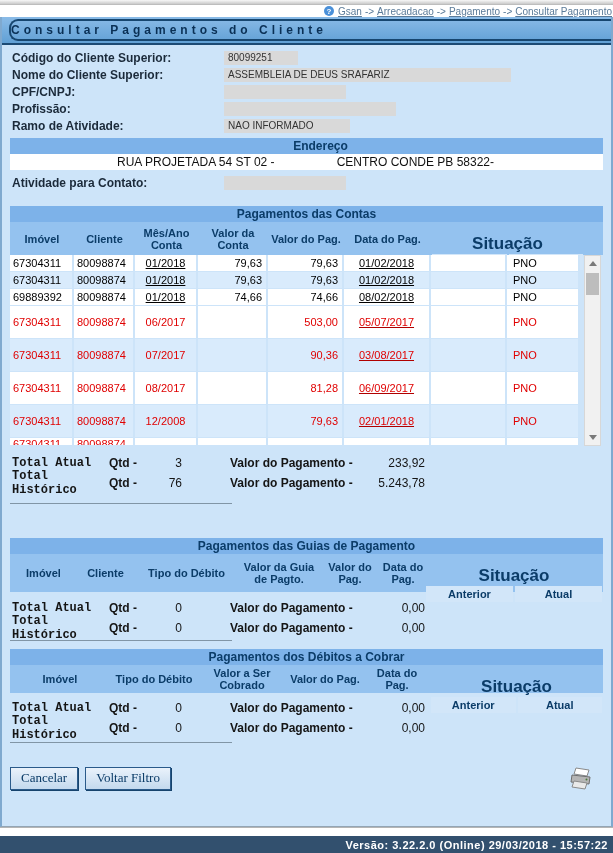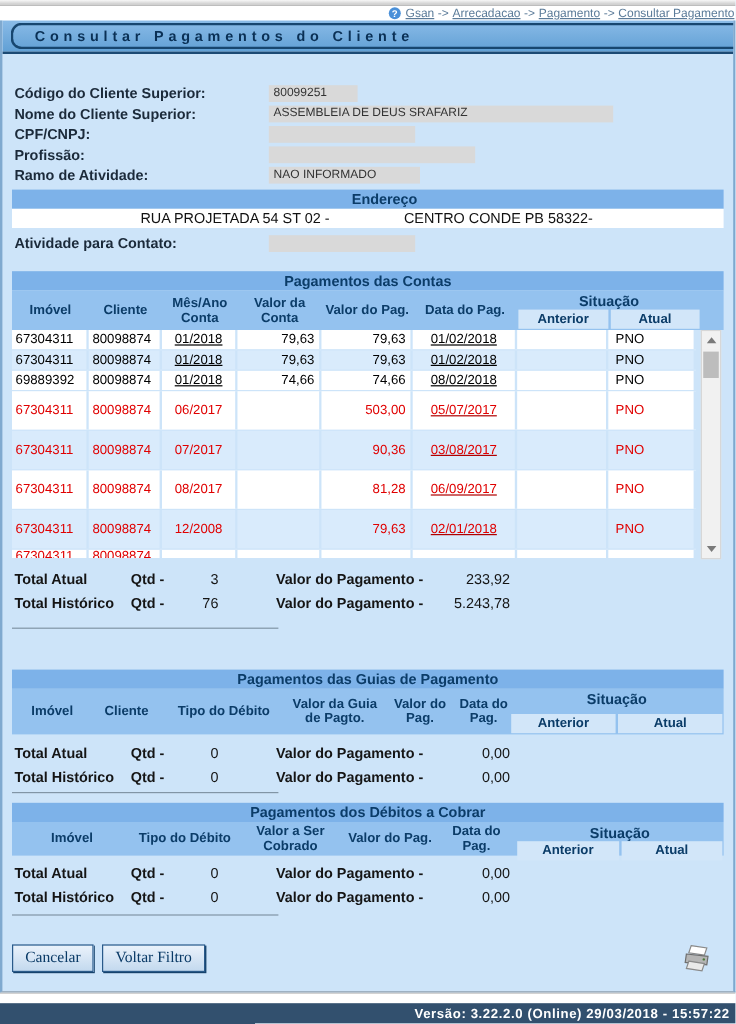--- a/index.html
+++ b/index.html
@@ -17,43 +17,43 @@
   .crumb-sep { margin:0 2px; }
   .help-icon { width:10px; height:10px; border-radius:50%; background:#4a90d9; color:#fff; font-size:8px;
                font-weight:bold; display:inline-flex; align-items:center; justify-content:center; margin-right:3px; flex:0 0 auto; }
   
   .frame { flex:1; background:#cde4f9; border-left:2px solid #7fa9cf; border-right:2px solid #7fa9cf;
            border-bottom:1px solid #93a5b5; position:relative; overflow:hidden; }
   .titlebar { height:28px; background:linear-gradient(#8abbe7,#61a0d5); border-bottom:2px solid #1c4a74;
               display:flex; align-items:stretch; }
   .title-tab { margin:2px -4px 2px 7px; flex:1; border:2px solid #17466f; border-right:none;
                border-radius:9px 0 0 9px; display:flex; align-items:center; }
-  .title-text { font-size:12px; font-weight:bold; letter-spacing:4px; color:#0a3055; padding-left:18px; }
-  
-  .fields { padding-top:24px; }
+  .title-text { font-size:12px; font-weight:bold; letter-spacing:4px; color:#0a3055; }
+  
+  .fields { padding-top:4px; }
   .f-row { height:17px; display:flex; align-items:center; padding-left:10px; }
   .f-label { width:212px; font-size:12px; font-weight:bold; color:#1b2a3a; flex:0 0 auto; }
   .f-box { background:#d9d9d9; height:14px; font-size:10px; color:#333; display:flex; align-items:center;
            padding-left:4px; }
   .w74{width:74px;} .w258{width:287px;} .w122{width:122px;} .w172{width:172px;} .w126{width:126px;}
   
   .end-box { margin:4px 8px 0 8px; }
   .end-hdr { height:16px; background:#7db2e9; color:#0b3c68; font-weight:bold; font-size:12px;
              display:flex; align-items:center; justify-content:center;padding-left:28px; }
   .end-row { height:16px; background:#ffffff; font-size:12px; color:#111; display:flex; align-items:center;
              padding-left:107px; }
   .end-gap { display:inline-block; width:62px; }
   .tel-row { margin-top:4px; }
   
   .sec-title { margin:0 8px; height:16px; background:#7db2e9; color:#0b3c68; font-weight:bold; font-size:12px;
                display:flex; align-items:center; justify-content:center; }
   .thead { margin:0 8px; background:#94c2ef; display:flex; color:#0b3c68; font-weight:bold; font-size:11px; }
   .th { display:flex; align-items:center; justify-content:center; text-align:center; line-height:12px; padding:1px; }
   .sit-group { display:flex; flex-direction:column; justify-content:space-between; }
-  .sit-label { text-align:center; font-size:12px; padding-top:2px; }
+  .sit-label { text-align:center; font-size:17px; padding-top:12px; }
   .sit-boxes { display:flex; gap:2px; padding:0 1px 1px 1px; }
   .sit-box { background:#d2e6f9; height:16px; flex:1; display:flex; align-items:center; justify-content:center; }
   
   .c1{width:64px;} .c2{width:61px;} .c3{width:63px;} .c4{width:70px;} .c5{width:76px;} .c6{width:87px;}
   .cSit{width:153px;} .cA{width:76px;} .cB{width:73px;}
   .thead.contas { height:33px; }
   
   .tbody { margin:0 8px; height:191px; display:flex; }
   .rows { width:574px; }
   .t-row { display:flex; height:17px; font-size:11px; color:#000; border-bottom:1px solid #cde4f9; }
@@ -76,21 +76,21 @@
             align-items:center; justify-content:center; cursor:pointer; }
   .sb-up { top:0; } .sb-dn { bottom:0; }
   .tri-up { width:0; height:0; border-left:4px solid transparent; border-right:4px solid transparent;
             border-bottom:5px solid #7a7a7a; }
   .tri-dn { width:0; height:0; border-left:4px solid transparent; border-right:4px solid transparent;
             border-top:5px solid #7a7a7a; }
   .sb-thumb { position:absolute; left:1px; top:17px; width:13px; height:22px; background:#bdbdbd; cursor:pointer; }
   
   .totals { margin:7px 0 0 10px; font-size:12px; color:#151515; }
   .tot-row { height:20px; display:flex; align-items:center; }
-  .tot-name { width:97px; font-weight:bold; }
+  .tot-name { width:97px; font-weight:bold;font-family:Liberation Mono, monospace; }
   .tot-qtd-l { width:48px; font-weight:bold; }
   .tot-qtd-v { width:25px; text-align:right; }
   .tot-val-l { width:130px; margin-left:48px; font-weight:bold; }
   .tot-val-v { width:65px; text-align:right; }
   .divider { margin:10px 0 0 8px; width:222px; border-top:1px solid #8195a6; }
   
   .thead.guias { height:38px; margin-top:8px; }
   .g1{width:67px;} .g2{width:57px;} .g3{width:105px;} .g4{width:80px;} .g5{width:62px;} .g6{width:44px;}
   .gSit{width:178px;}
   .thead.debitos { height:28px; margin-top:8px; }

